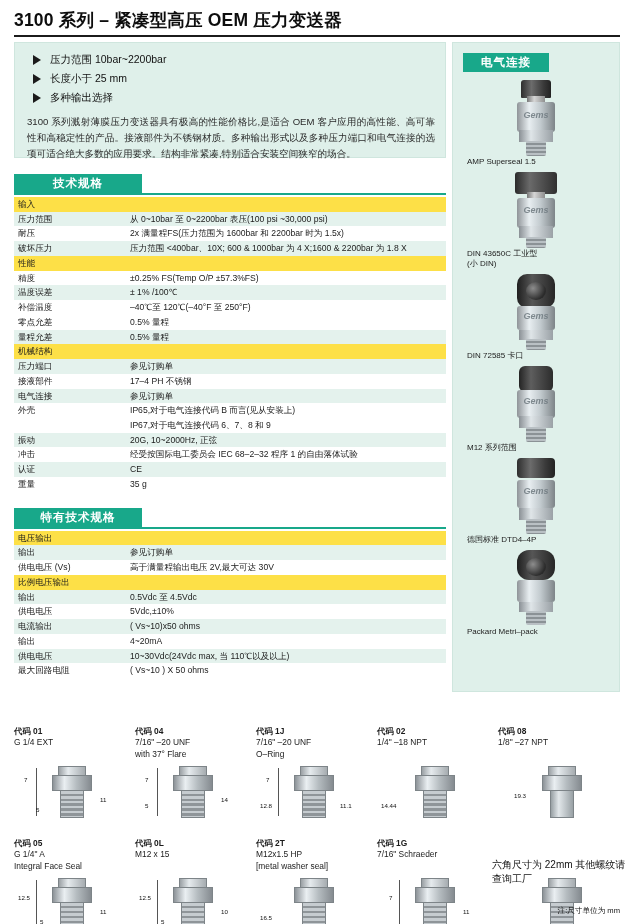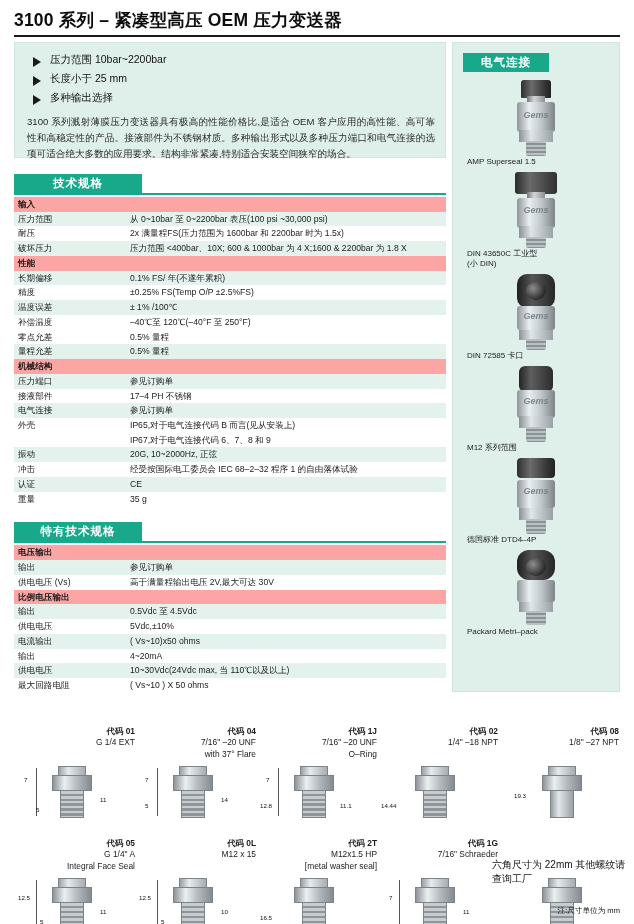--- a/index.html
+++ b/index.html
@@ -28,21 +28,21 @@
   
   .left-col { position: absolute; left: 14px; top: 42px; width: 432px; }
 
   .intro-box {
     position: relative; width: 432px; height: 116px;
     background: #dff0ea;
     border: 1px solid #cfe6de;
     padding: 8px 10px 8px 12px;
   }
   .bullets { margin: 2px 0 0 6px; }
-  .bullet-row { display: flex; align-items: flex-end; margin-bottom: 5px; }
+  .bullet-row { display: flex; align-items: center; margin-bottom: 5px; }
   .tri {
     width: 0; height: 0; border-left: 8px solid #1b1b1b;
     border-top: 5px solid transparent; border-bottom: 5px solid transparent;
     margin-right: 9px;
   }
   .bullet-text { font-size: 10.5px; color: #111; }
   .intro-para {
     margin-top: 9px; font-size: 9.6px; line-height: 1.65;
     color: #2a2a2a; text-align: justify;
   }
@@ -58,21 +58,21 @@
   .sec-head-line {
     position: absolute; left: 0; bottom: 0; width: 432px; height: 2px; background: #18a88a;
   }
 
   
   table.spec {
     width: 432px; border-collapse: collapse; margin-top: 2px;
     font-size: 8.6px; color: #1b1b1b;
   }
   table.spec td { padding: 2px 4px; vertical-align: top; line-height: 1.25; }
-  table.spec tr.group td { font-weight: bold; background: #fca5a5; margin-left: 45px; }
+  table.spec tr.group td { font-weight: normal; background: #fde047; margin-left: 45px; }
   table.spec tr.band td { background: #e4f2ed; }
   table.spec td.k { width: 112px; }
   table.spec td.v { width: 320px; }
 
   
   .right-col {
     position: absolute; left: 452px; top: 42px; width: 168px; height: 650px;
     background: #dff0ea; border: 1px solid #cfe6de;
   }
   .right-head {
@@ -139,21 +139,21 @@
   .ports-head {
     position: absolute; left:0; top:0; height: 19px; width: 112px;
     background: #18a88a; color: #fff; display:flex; align-items:center; justify-content:center;
     font-size: 11.5px; font-weight: bold; letter-spacing: 1px;
   }
   .ports-head-line { position:absolute; left:0; bottom:0; width: 606px; height: 2px; background:#18a88a; }
 
   .ports-grid { position: absolute; left: 14px; top: 726px; width: 606px; }
   .ports-row { display: flex; }
   .port-cell { width: 121px; position: relative; }
-  .port-title { text-align: right; font-size: 8.4px; font-weight: bold; line-height: 1.35; min-height: 34px; }
+  .port-title { text-align: left; font-size: 8.4px; font-weight: bold; line-height: 1.35; min-height: 34px; }
   .port-title .sub { font-weight: normal; }
   .port-draw { position: relative; height: 62px; margin-top: 2px; }
 
   .dim-v { position: absolute; font-size: 6.2px; color: #111; }
   .dim-h { position: absolute; font-size: 6.2px; color: #111; }
   .line-v { position: absolute; width: 1px; background: #555; }
 
   .fitting { position: absolute; left: 38px; top: 4px; width: 40px; height: 54px; }
   .f-top {
     position: absolute; left: 6px; top: 0; width: 28px; height: 10px;
@@ -222,27 +222,23 @@
             <td class="v">2x 满量程FS(压力范围为 1600bar 和 2200bar 时为 1.5x)</td>
           </tr>
       <tr class="band">
             <td class="k">破坏压力</td>
             <td class="v">压力范围 &lt;400bar、10X; 600 &amp; 1000bar 为 4 X;1600 &amp; 2200bar 为 1.8 X</td>
           </tr>
 
       <tr class="group">
             <td colspan="2">性能</td>
           </tr>
-      <tr class="band">
-            <td class="k">长期偏移</td>
-            <td class="v">0.1% FS/ 年(不遂年累积)</td>
-          </tr>
       <tr>
             <td class="k">精度</td>
-            <td class="v">±0.25% FS(Temp O/P ±2.5%FS)</td>
+            <td class="v">±0.25% FS(Temp O/P ±57.3%FS)</td>
           </tr>
       <tr class="band">
             <td class="k">温度误差</td>
             <td class="v">± 1% /100℃</td>
           </tr>
       <tr>
             <td class="k">补偿温度</td>
             <td class="v">–40℃至 120℃(–40°F 至 250°F)</td>
           </tr>
       <tr>

